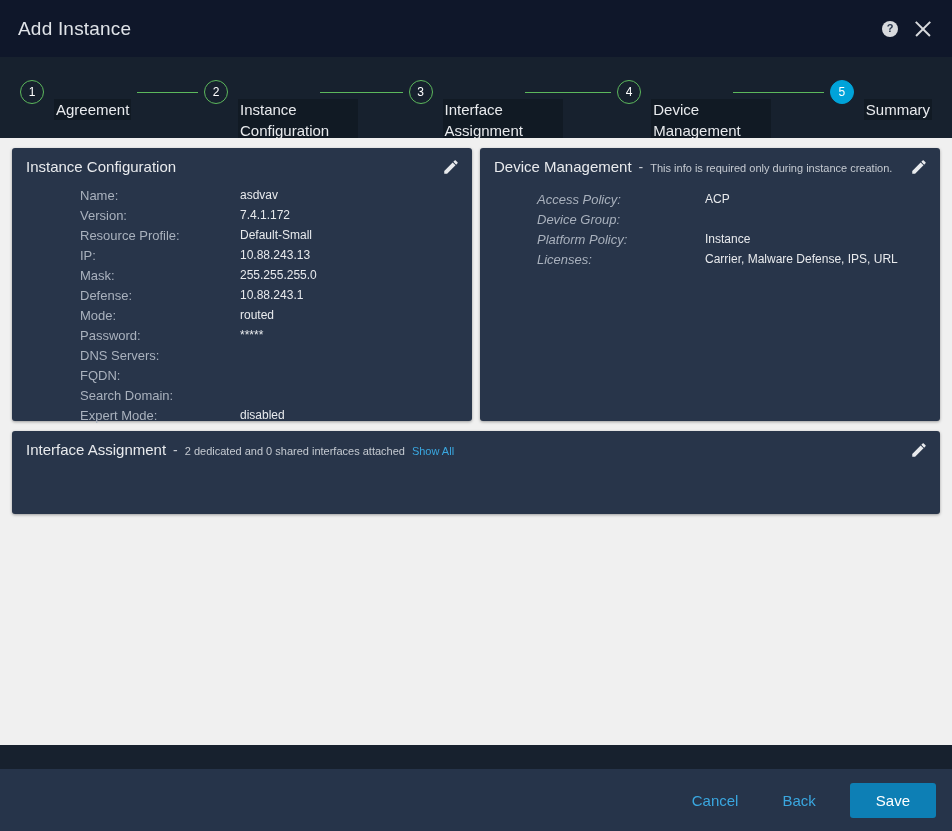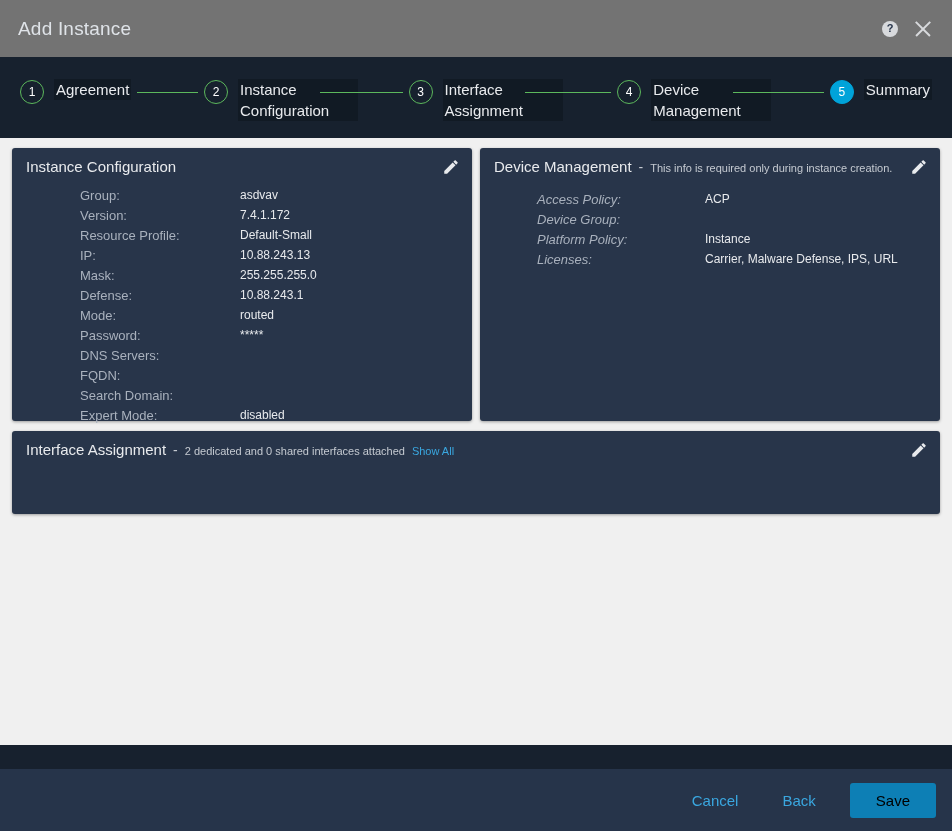--- a/index.html
+++ b/index.html
@@ -13,21 +13,21 @@
   body {
     font-family: "Liberation Sans", sans-serif;
     background: #f0f0f0;
     color: #e8eaed;
     position: relative;
   }
 
   
   .titlebar {
     height: 57px;
-    background: #737373;
+    background: #0f172a;
     display: flex;
     align-items: center;
     padding: 0 18px 0 18px;
     position: relative;
   }
   .titlebar-title {
     font-size: 19px;
     color: #dfe3e8;
     font-weight: 400;
     letter-spacing: .2px;
@@ -96,20 +96,21 @@
     background: #00a3d9;
     border-color: #00a3d9;
     color: #ffffff;
   }
   .step-label {
     font-size: 15px;
     color: #e8eaed;
     margin-left: 10px;
     line-height: 21px;
     max-width: 120px;
+    margin-top: 20px;
   }
   .step-label span {
     background: #111a24;
     display: inline-block;
     padding: 0 2px;
   }
   .connector {
     height: 1px;
     background: #5cb85c;
     margin-top: 13px;
@@ -227,21 +228,21 @@
     border: none;
     color: #3aa7e0;
     font-size: 15px;
     font-family: "Liberation Sans", sans-serif;
     cursor: pointer;
     padding: 8px 22px;
   }
   .btn-primary {
     background: #0d7fb5;
     border: none;
-    color: #000000;
+    color: #ffffff;
     font-size: 15px;
     font-family: "Liberation Sans", sans-serif;
     border-radius: 3px;
     padding: 9px 26px;
     margin-left: 12px;
     cursor: pointer;
   }
 </style>
 </head>
 <body>
@@ -293,21 +294,21 @@
 
     <div class="card card-half">
       <div class="card-header">
         <div class="card-title">Instance Configuration</div>
       </div>
       <svg class="edit-icon" viewBox="0 0 24 24">
         <path d="M3 17.2V21h3.8L18 9.8 14.2 6 3 17.2zM20.7 7.1c.4-.4.4-1 0-1.4l-2.4-2.4c-.4-.4-1-.4-1.4 0l-1.8 1.8L18.9 8.9l1.8-1.8z" fill="#e8eaed"></path>
       </svg>
       <div class="kv kv-ic">
         <div class="kv-row">
-          <div class="kv-label">Group:</div>
+          <div class="kv-label">Name:</div>
           <div class="kv-value">asdvav</div>
         </div>
         <div class="kv-row">
           <div class="kv-label">Version:</div>
           <div class="kv-value">7.4.1.172</div>
         </div>
         <div class="kv-row">
           <div class="kv-label">Resource Profile:</div>
           <div class="kv-value">Default-Small</div>
         </div>

